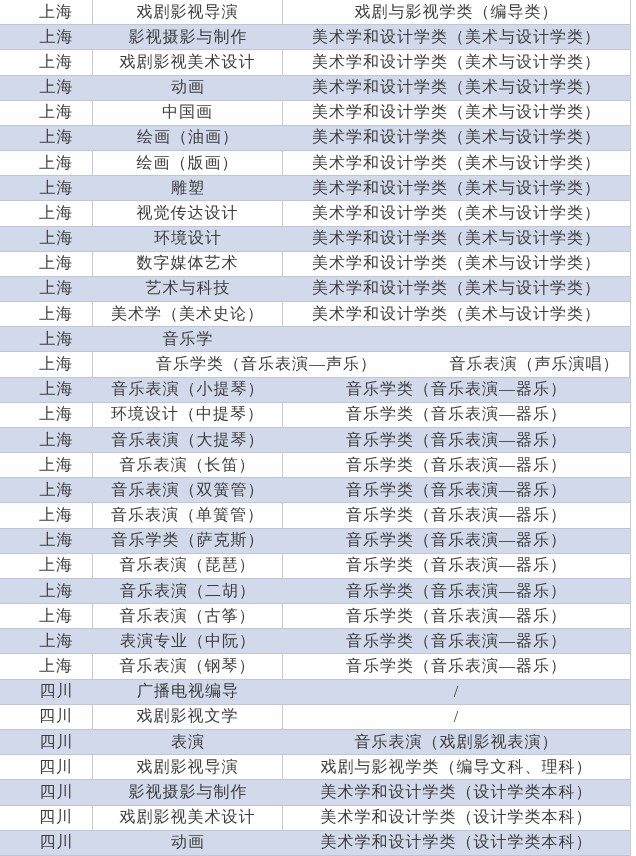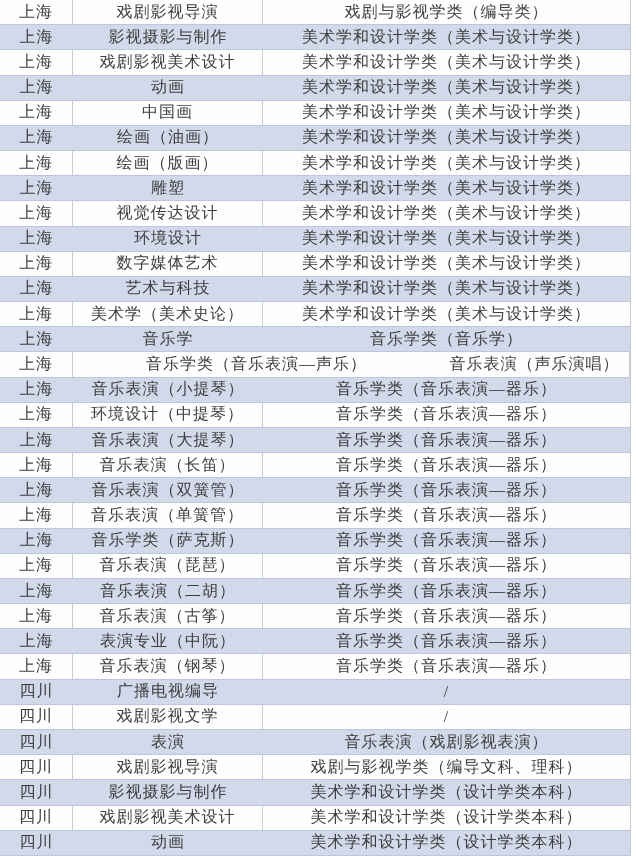--- a/index.html
+++ b/index.html
@@ -31,21 +31,21 @@
   }
   .cell{
     display:flex;
     align-items:center;
     justify-content:center;
     font-size:16px;
     letter-spacing:1px;
     white-space:nowrap;
     overflow:hidden;
   }
-  .cell.province{width:73px;}
+  .cell.province{width:73px;margin-left:20px;}
   .cell.major{width:190px;}
   .cell.category{flex:1;}
   
   .row:not(.alt) .cell.province,
   .row:not(.alt) .cell.major{border-right:1px solid var(--border-v);}
 </style>
 </head>
 <body>
 
 <div class="table">
@@ -111,21 +111,20 @@
     <div class="cell category">美术学和设计学类（美术与设计学类）</div>
   </div>
     <div class="row">
     <div class="cell province">上海</div>
     <div class="cell major">美术学（美术史论）</div>
     <div class="cell category">美术学和设计学类（美术与设计学类）</div>
   </div>
     <div class="row alt">
     <div class="cell province">上海</div>
     <div class="cell major">音乐学</div>
-    <div class="cell category">音乐学类（音乐学）</div>
   </div>
     <div class="row">
     <div class="cell province">上海</div>
     <div class="cell category">音乐学类（音乐表演—声乐）</div>
     <div class="cell major">音乐表演（声乐演唱）</div>
   </div>
     <div class="row alt">
     <div class="cell province">上海</div>
     <div class="cell major">音乐表演（小提琴）</div>
     <div class="cell category">音乐学类（音乐表演—器乐）</div>

